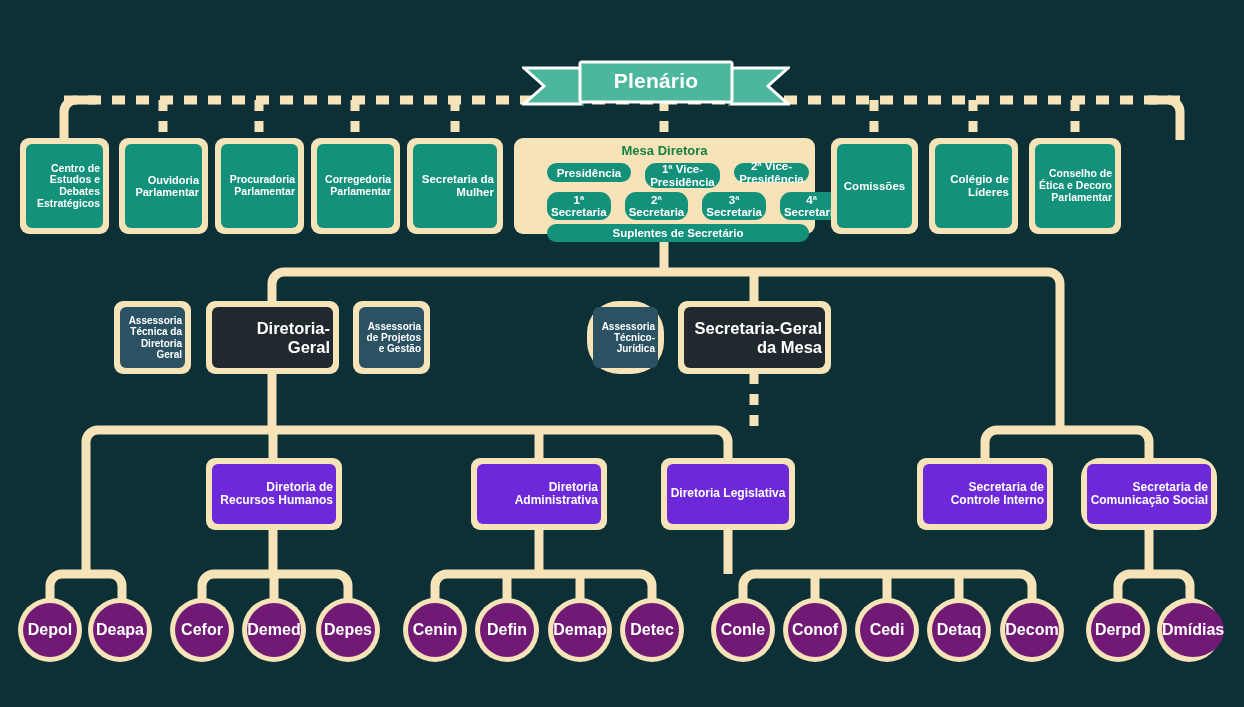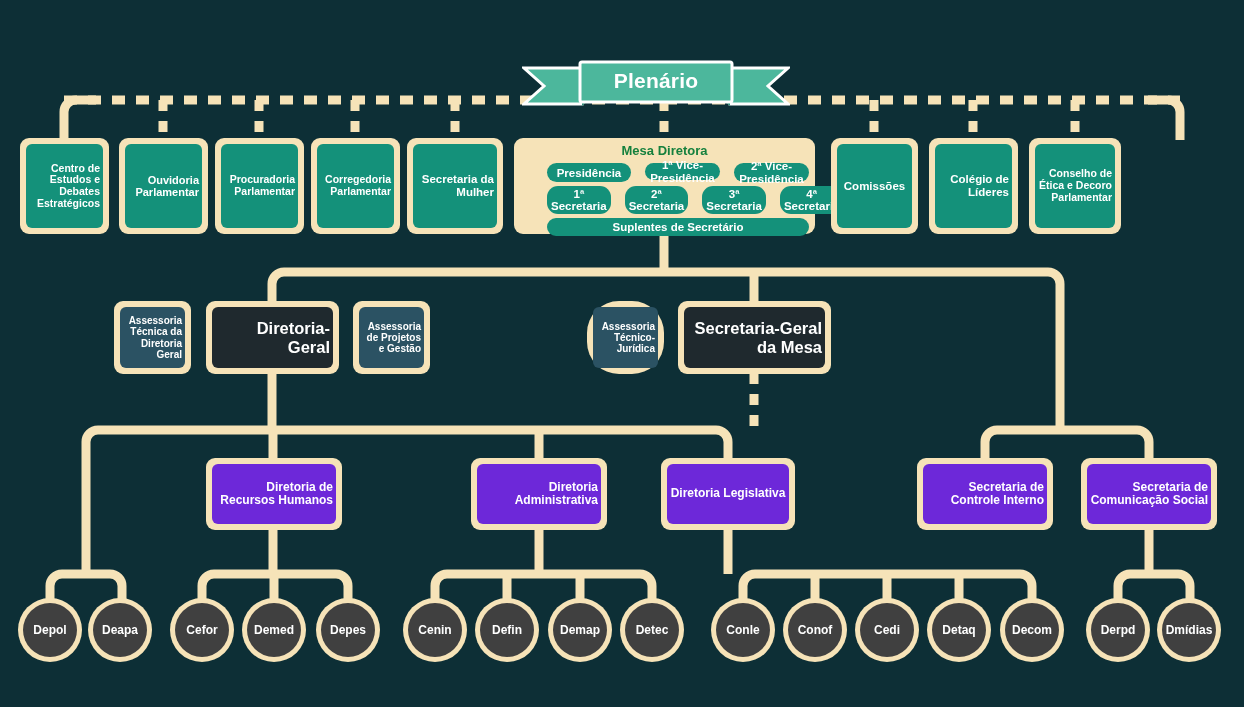--- a/index.html
+++ b/index.html
@@ -67,23 +67,23 @@
   .circ{
     position:absolute;
     border-radius:50%;
     background:#f6e3b8;
     padding:5px;
     box-sizing:border-box;
     display:flex;
   }
   .circ .disc{
     flex:1;border-radius:50%;
-    background:#404040;
+    background:#701a75;
     display:flex;align-items:center;justify-content:center;
-    color:#fff;font-weight:bold;font-size:12px;
+    color:#fff;font-weight:bold;font-size:16px;
     text-align:center;
   }
 
   
   .ribbon{position:absolute;margin-top:34px;}
   .ribbon .label{
     position:absolute;left:0;top:0;width:100%;height:100%;
     display:flex;align-items:center;justify-content:center;
     color:#ffffff;font-weight:bold;font-size:21px;
     letter-spacing:.2px;
@@ -192,21 +192,21 @@
 
   <div class="node framed" style="left:407px;top:138px;width:96px;height:96px;">
     <div class="plate teal fs115">Secretaria da Mulher</div>
   </div>
 
   <div class="mesa" style="left:514px;top:138px;width:301px;height:96px;">
     <div class="mesa-title">Mesa Diretora</div>
 
     <div class="mesa-row">
       <div class="pill" style="width:84px;height:19px;">Presidência</div>
-      <div class="pill wide" style="height:17px;">1ª Vice-Presidência</div>
+      <div class="pill wide" style="height:25px;">1ª Vice-Presidência</div>
       <div class="pill wide" style="height:19px;">2ª Vice-Presidência</div>
     </div>
 
     <div class="mesa-row">
       <div class="pill wide" style="height:28px;">1ª Secretaria</div>
       <div class="pill wide" style="height:28px;">2ª Secretaria</div>
       <div class="pill wide" style="height:28px;">3ª Secretaria</div>
       <div class="pill wide" style="height:28px;">4ª Secretaria</div>
     </div>
 
@@ -257,21 +257,21 @@
   </div>
 
   <div class="node framed" style="left:661px;top:458px;width:134px;height:72px;">
     <div class="plate blue fs12">Diretoria Legislativa</div>
   </div>
 
   <div class="node framed" style="left:917px;top:458px;width:136px;height:72px;">
     <div class="plate blue fs12">Secretaria de Controle Interno</div>
   </div>
 
-  <div class="node framed" style="left:1081px;top:458px;width:136px;height:72px;">
+  <div class="node framed" style="left:1081px;top:458px;width:136px;height:72px;border-radius:19px;">
     <div class="plate blue fs12">Secretaria de Comunicação Social</div>
   </div>
 
   <div class="circ" style="left:18px;top:598px;width:64px;height:64px;">
     <div class="disc">Depol</div>
   </div>
   <div class="circ" style="left:88px;top:598px;width:64px;height:64px;">
     <div class="disc">Deapa</div>
   </div>
 

